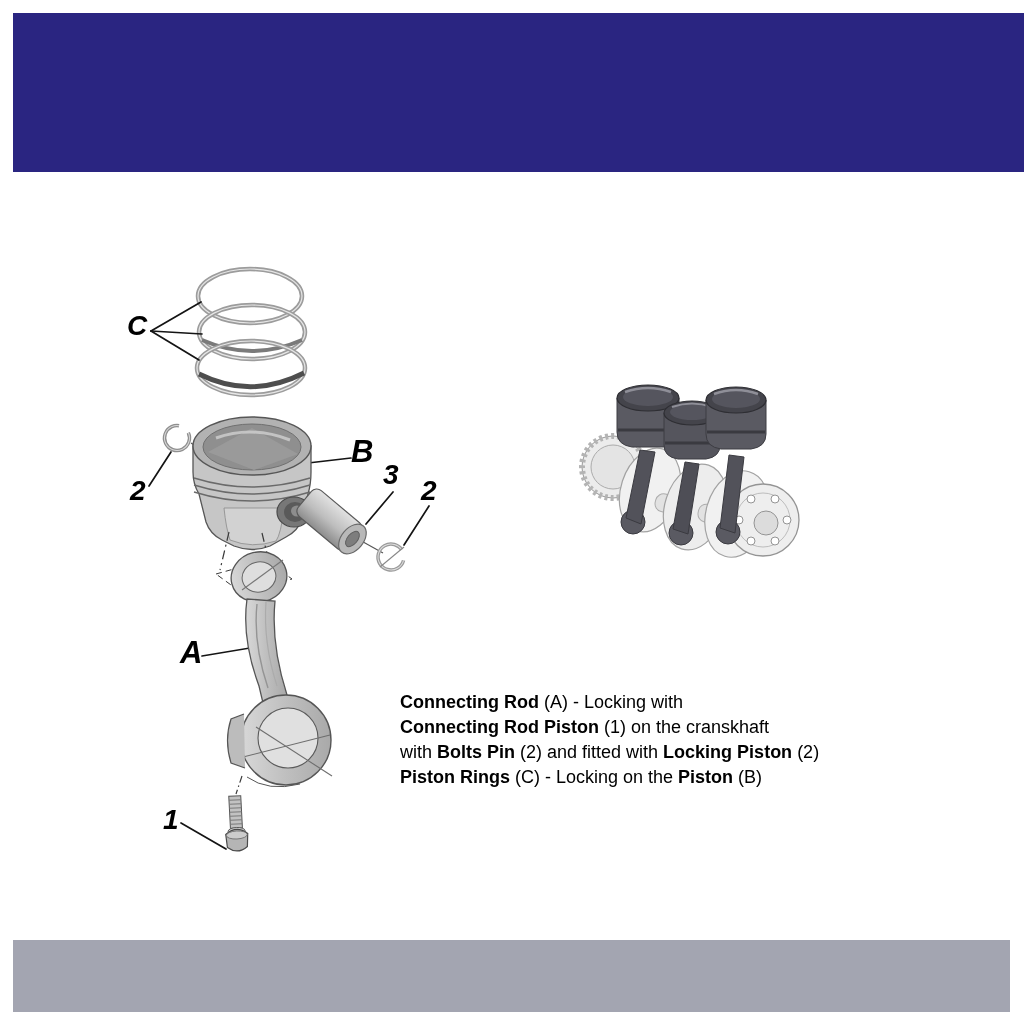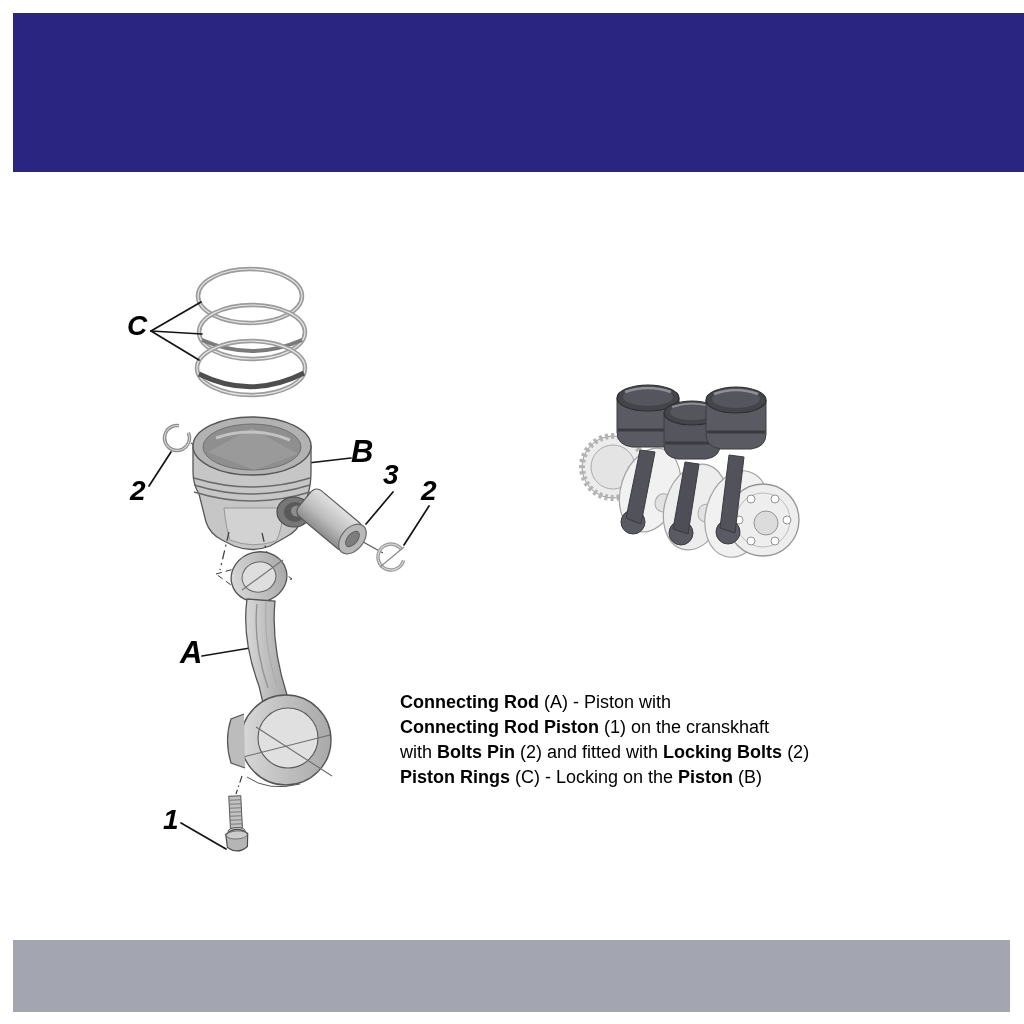--- a/index.html
+++ b/index.html
@@ -191,17 +191,17 @@
 
 <div class="callout co-c">C</div>
 <div class="callout co-2l">2</div>
 <div class="callout co-b">B</div>
 <div class="callout co-3">3</div>
 <div class="callout co-2r">2</div>
 <div class="callout co-a">A</div>
 <div class="callout co-1">1</div>
 
 <div class="description">
-    <div class="desc-line"><span class="b">Connecting Rod</span><span> (A) - Piston with</span></div>
+    <div class="desc-line"><span class="b">Connecting Rod</span><span> (A) - Locking with</span></div>
     <div class="desc-line"><span class="b">Connecting Rod Piston</span><span> (1) on the cranskhaft</span></div>
-    <div class="desc-line"><span>with </span><span class="b">Bolts Pin</span><span> (2) and fitted with </span><span class="b">Locking Bolts</span><span> (2)</span></div>
+    <div class="desc-line"><span>with </span><span class="b">Bolts Pin</span><span> (2) and fitted with </span><span class="b">Locking Piston</span><span> (2)</span></div>
     <div class="desc-line"><span class="b">Piston Rings</span><span> (C) - Locking on the </span><span class="b">Piston</span><span> (B)</span></div>
   </div>
 
 </body></html>

